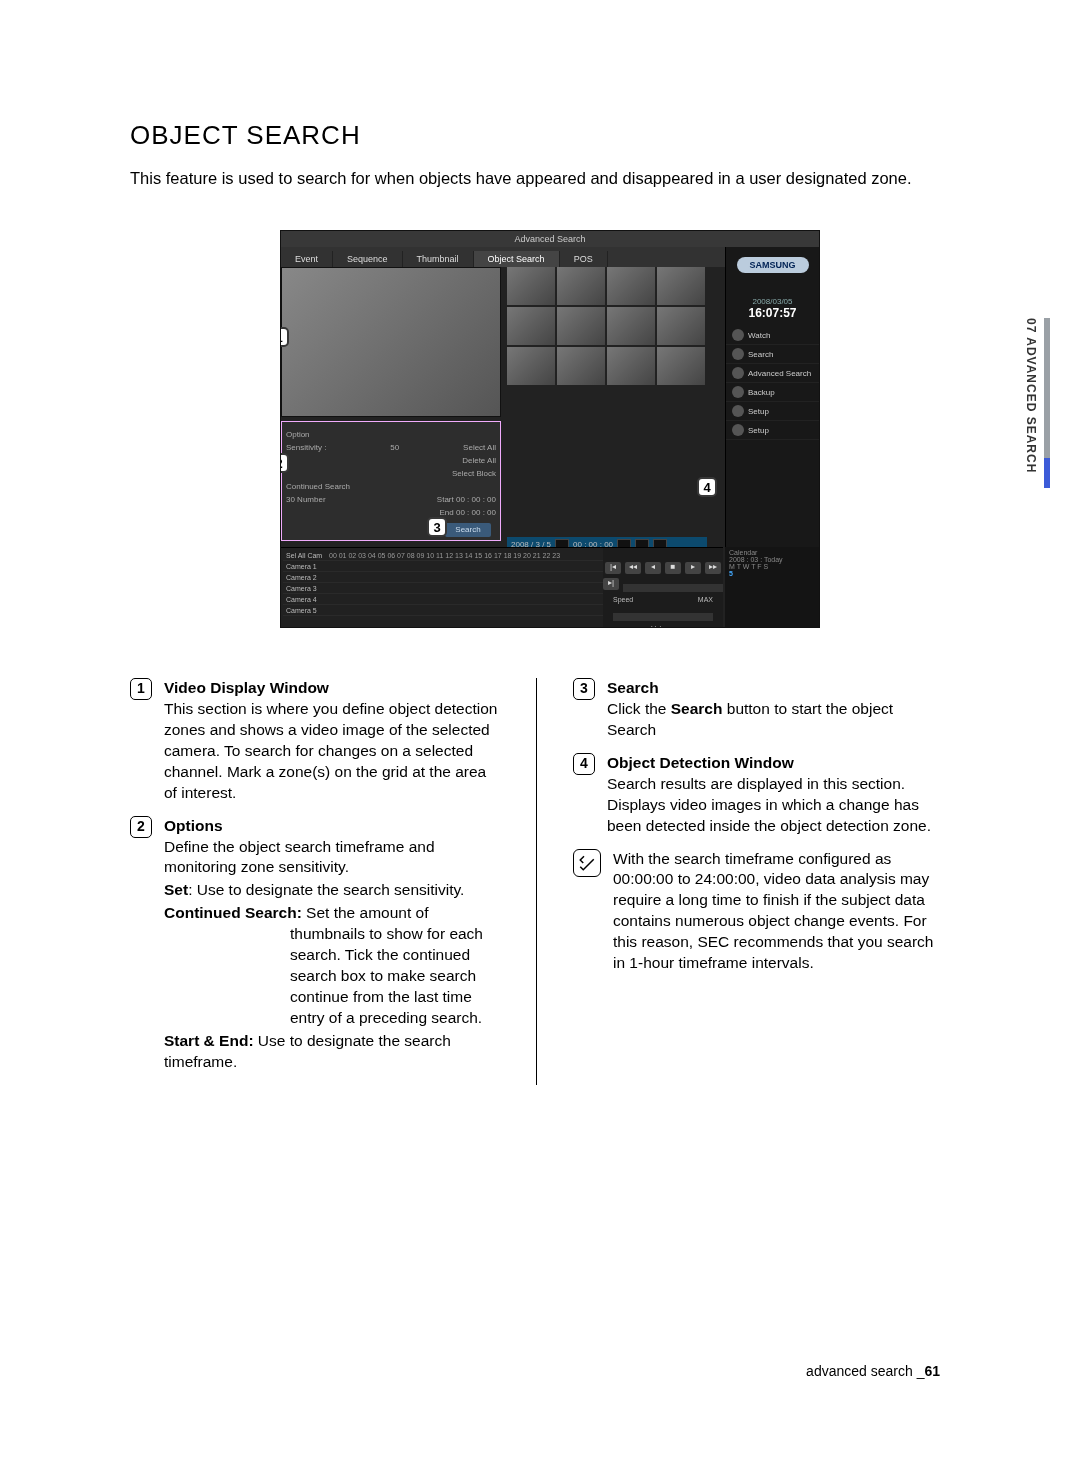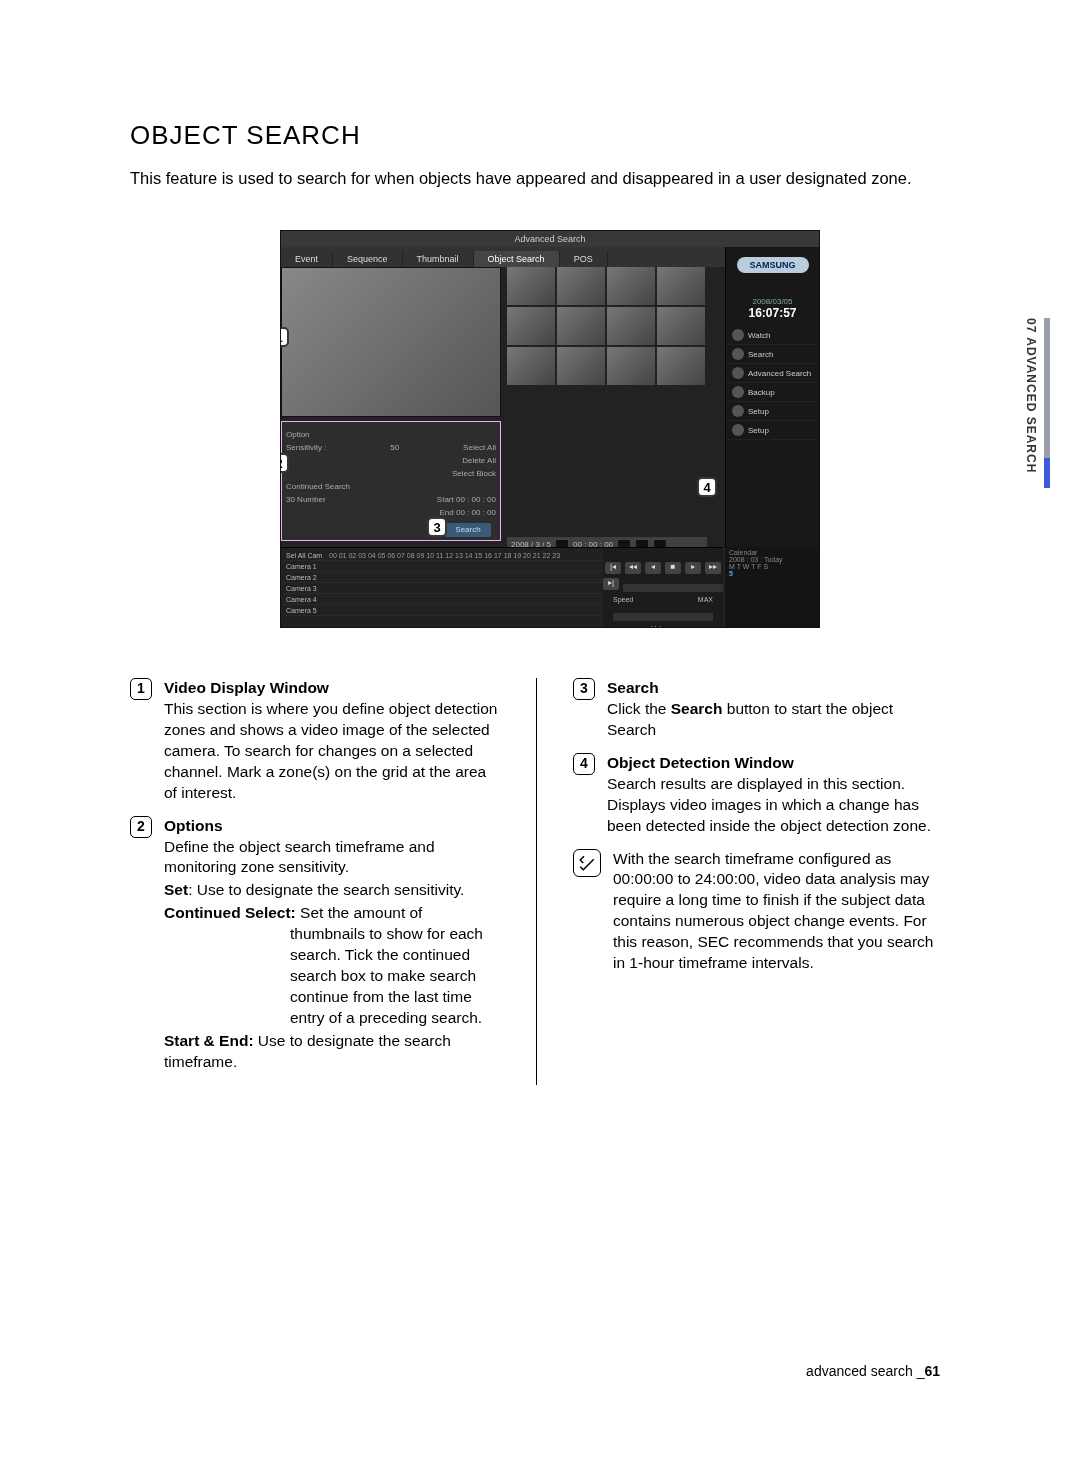--- a/index.html
+++ b/index.html
@@ -42,21 +42,21 @@
   .shot .tl-lab { width:46px; padding-left:3px; color:#bbb;}
   .shot .play-ctrl { position:absolute; right:96px; bottom:0; width:120px; height:80px;
     background:#1c1c1c; border-top:1px solid #000; display:flex; flex-wrap:wrap;
     align-content:flex-start; justify-content:center; padding-top:14px; gap:4px;}
   .shot .pc-btn{ width:16px; height:12px; background:#444; border-radius:2px; font-size:8px;
     text-align:center; color:#ddd;}
   .shot .pc-wide{ width:100px; height:8px; background:#333; margin-top:6px;}
   .shot .calendar { position:absolute; right:0; bottom:0; width:94px; height:80px;
     background:#141414; font-size:7px; color:#888; padding:2px 4px;}
   .shot .date-bar { position:absolute; left:226px; top:306px; width:200px; height:14px;
-    background:#404040; display:flex; align-items:center; gap:4px; padding:0 4px;}
+    background:#0c4a6e; display:flex; align-items:center; gap:4px; padding:0 4px;}
   .shot .date-bar span{ font-size:8px;}
   .shot .date-bar .ib{ width:14px; height:10px; background:#111; border:1px solid #444;}
 
   
   .co { position:absolute; width:20px; height:20px; border:2px solid #383838; border-radius:5px;
     background:#fff; color:#000; font-size:13px; font-weight:bold; text-align:center; line-height:17px;}
 
   
   .columns { display:flex; gap:34px; }
   .col { width:370px; font-size:15.5px; line-height:1.35; }
@@ -264,21 +264,21 @@
         <span class="num-badge">1</span>
         <span class="item-title">Video Display Window</span><br>
         <span>This section is where you define object detection zones and shows a video image of the selected camera. To search for changes on a selected channel. Mark a zone(s) on the grid at the area of interest.</span>
       </div>
 
       <div class="item">
         <span class="num-badge">2</span>
         <span class="item-title">Options</span><br>
         <span>Define the object search timeframe and monitoring zone sensitivity.</span>
         <div class="sub"><b>Set</b><span>: Use to designate the search sensitivity.</span></div>
-        <div class="sub hang2"><b>Continued Select:</b><span> Set the amount of thumbnails to show for each search. Tick the continued search box to make search continue from the last time entry of a preceding search.</span></div>
+        <div class="sub hang2"><b>Continued Search:</b><span> Set the amount of thumbnails to show for each search. Tick the continued search box to make search continue from the last time entry of a preceding search.</span></div>
         <div class="sub"><b>Start &amp; End:</b><span> Use to designate the search timeframe.</span></div>
       </div>
     </div>
 
     <div class="divider"></div>
 
     <div class="col">
       <div class="item">
         <span class="num-badge">3</span>
         <span class="item-title">Search</span><br>

